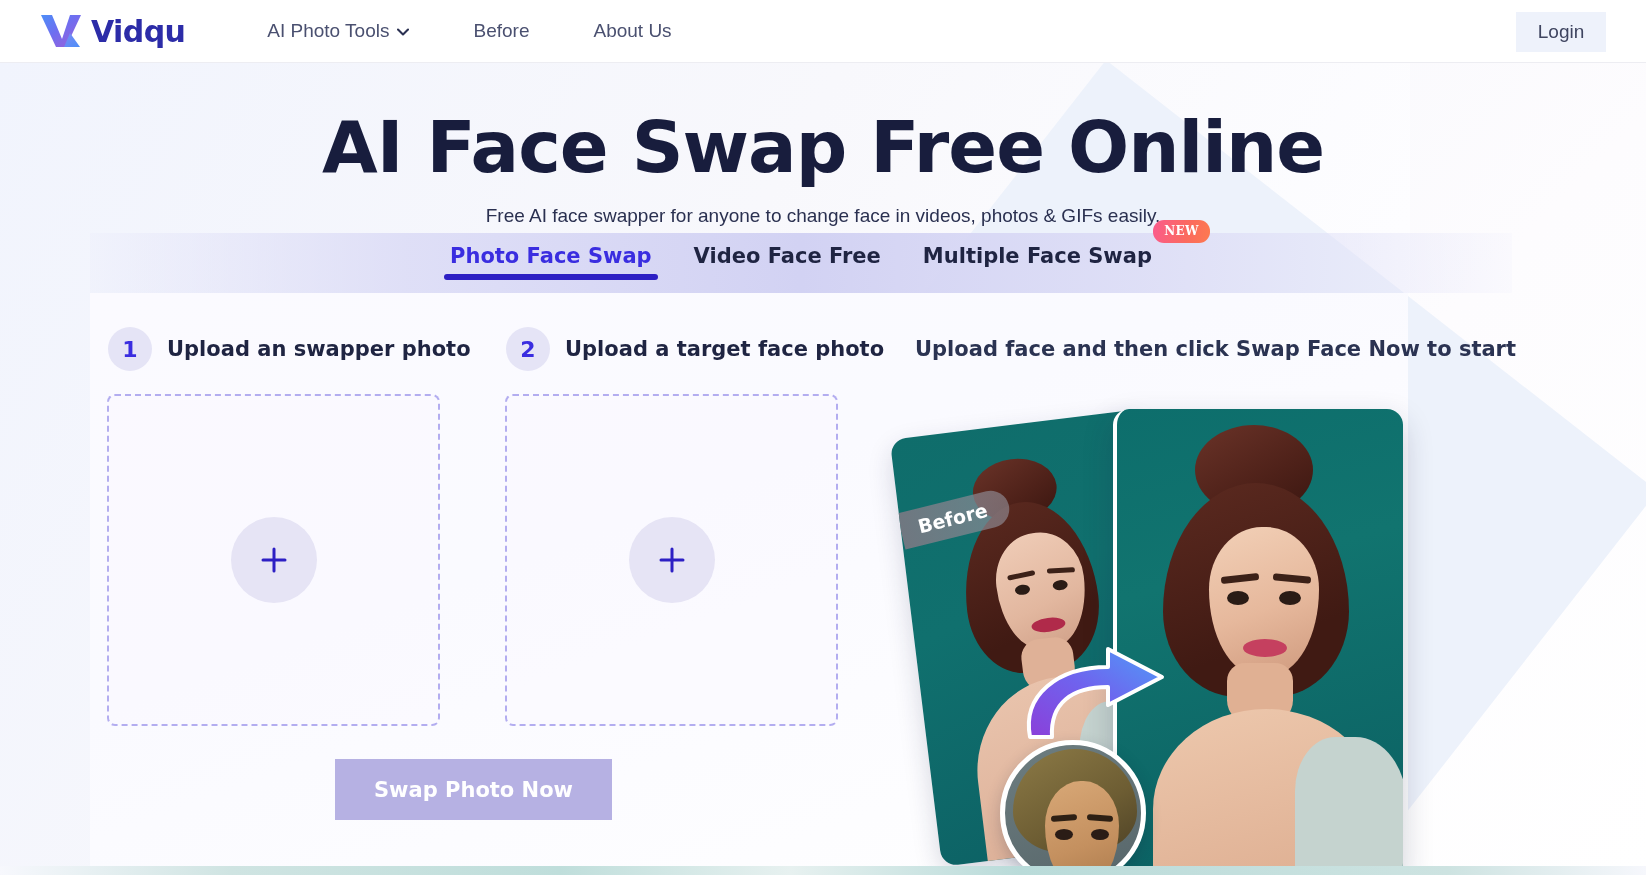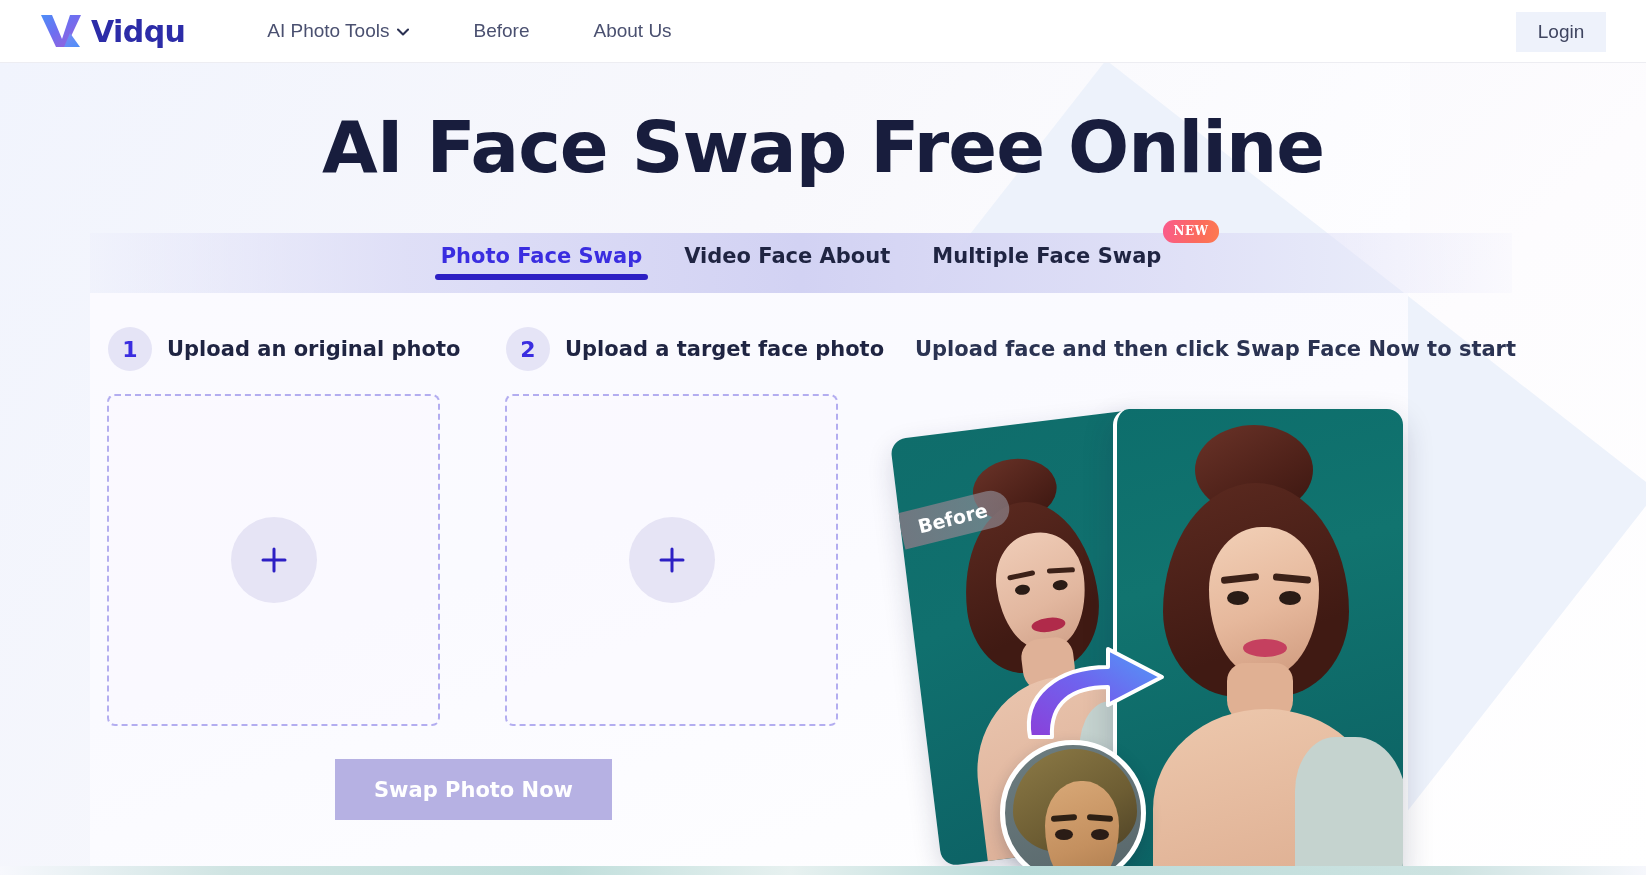--- a/index.html
+++ b/index.html
@@ -413,42 +413,43 @@
         <span>About Us</span>
       </div>
 
     </div>
 
     <button class="login-btn">Login</button>
   </div>
 
   <div class="hero">
     <div class="hero-title">AI Face Swap Free Online</div>
+    <div class="hero-sub">Free AI face swapper for anyone to change face in videos, photos &amp; GIFs easily.</div>
   </div>
 
   <div class="tabbar">
     <div class="tabs">
       <div class="tab active">
         <span>Photo Face Swap</span>
       </div>
       <div class="tab">
-        <span>Video Face About</span>
+        <span>Video Face Free</span>
       </div>
       <div class="tab">
         <span>Multiple Face Swap</span>
         <span class="new-badge">NEW</span>
       </div>
     </div>
   </div>
 
   <div class="panel"></div>
 
   <div class="col-step" style="left:108px; top:327px; z-index:8;">
     <div class="step-num">1</div>
-    <div class="step-label">Upload an original photo</div>
+    <div class="step-label">Upload an swapper photo</div>
   </div>
 
   <div class="col-step" style="left:506px; top:327px; z-index:8;">
     <div class="step-num">2</div>
     <div class="step-label">Upload a target face photo</div>
   </div>
 
   <div class="dropzone" style="left:107px; top:394px; width:333px; height:332px; z-index:8;">
     <div class="plus-circle">
       <svg viewBox="0 0 30 30" width="30" height="30">

